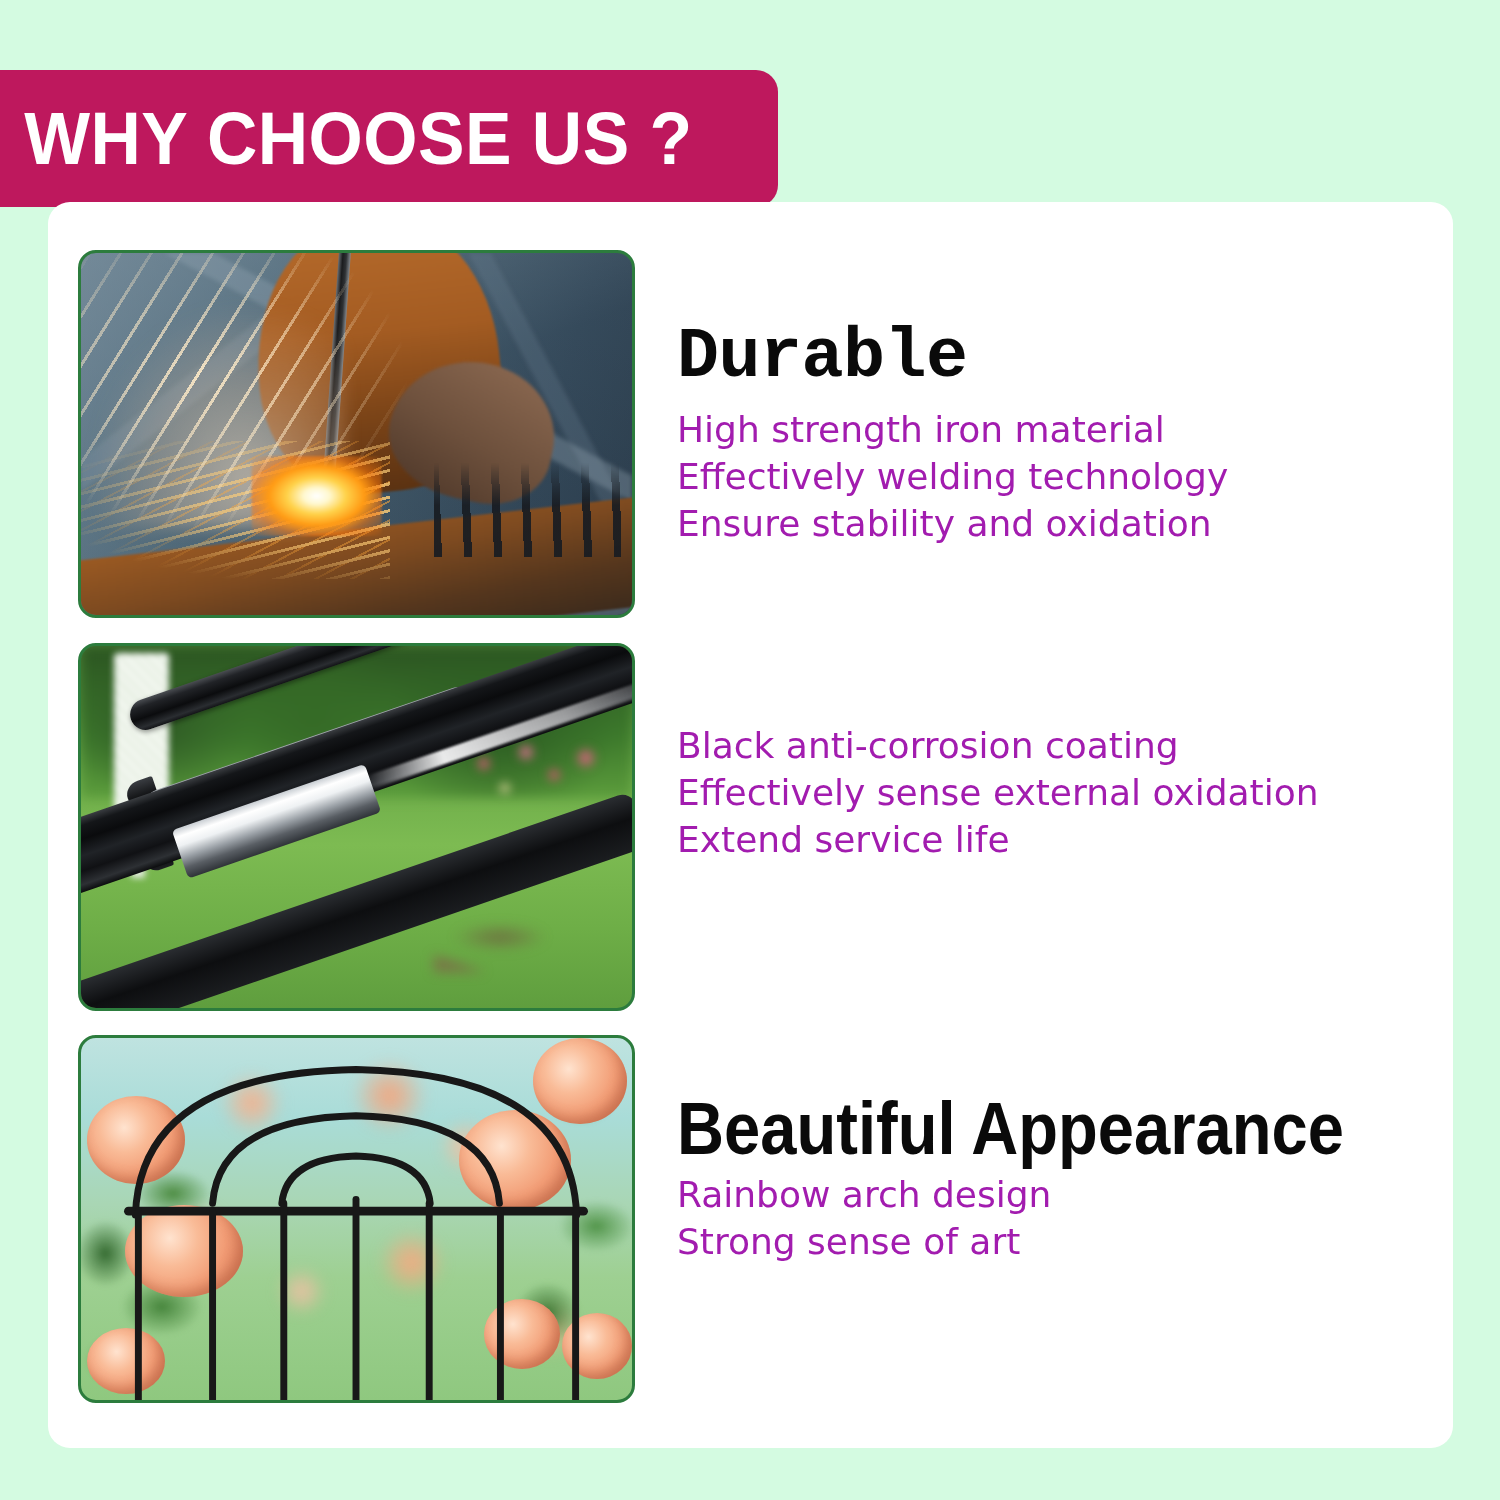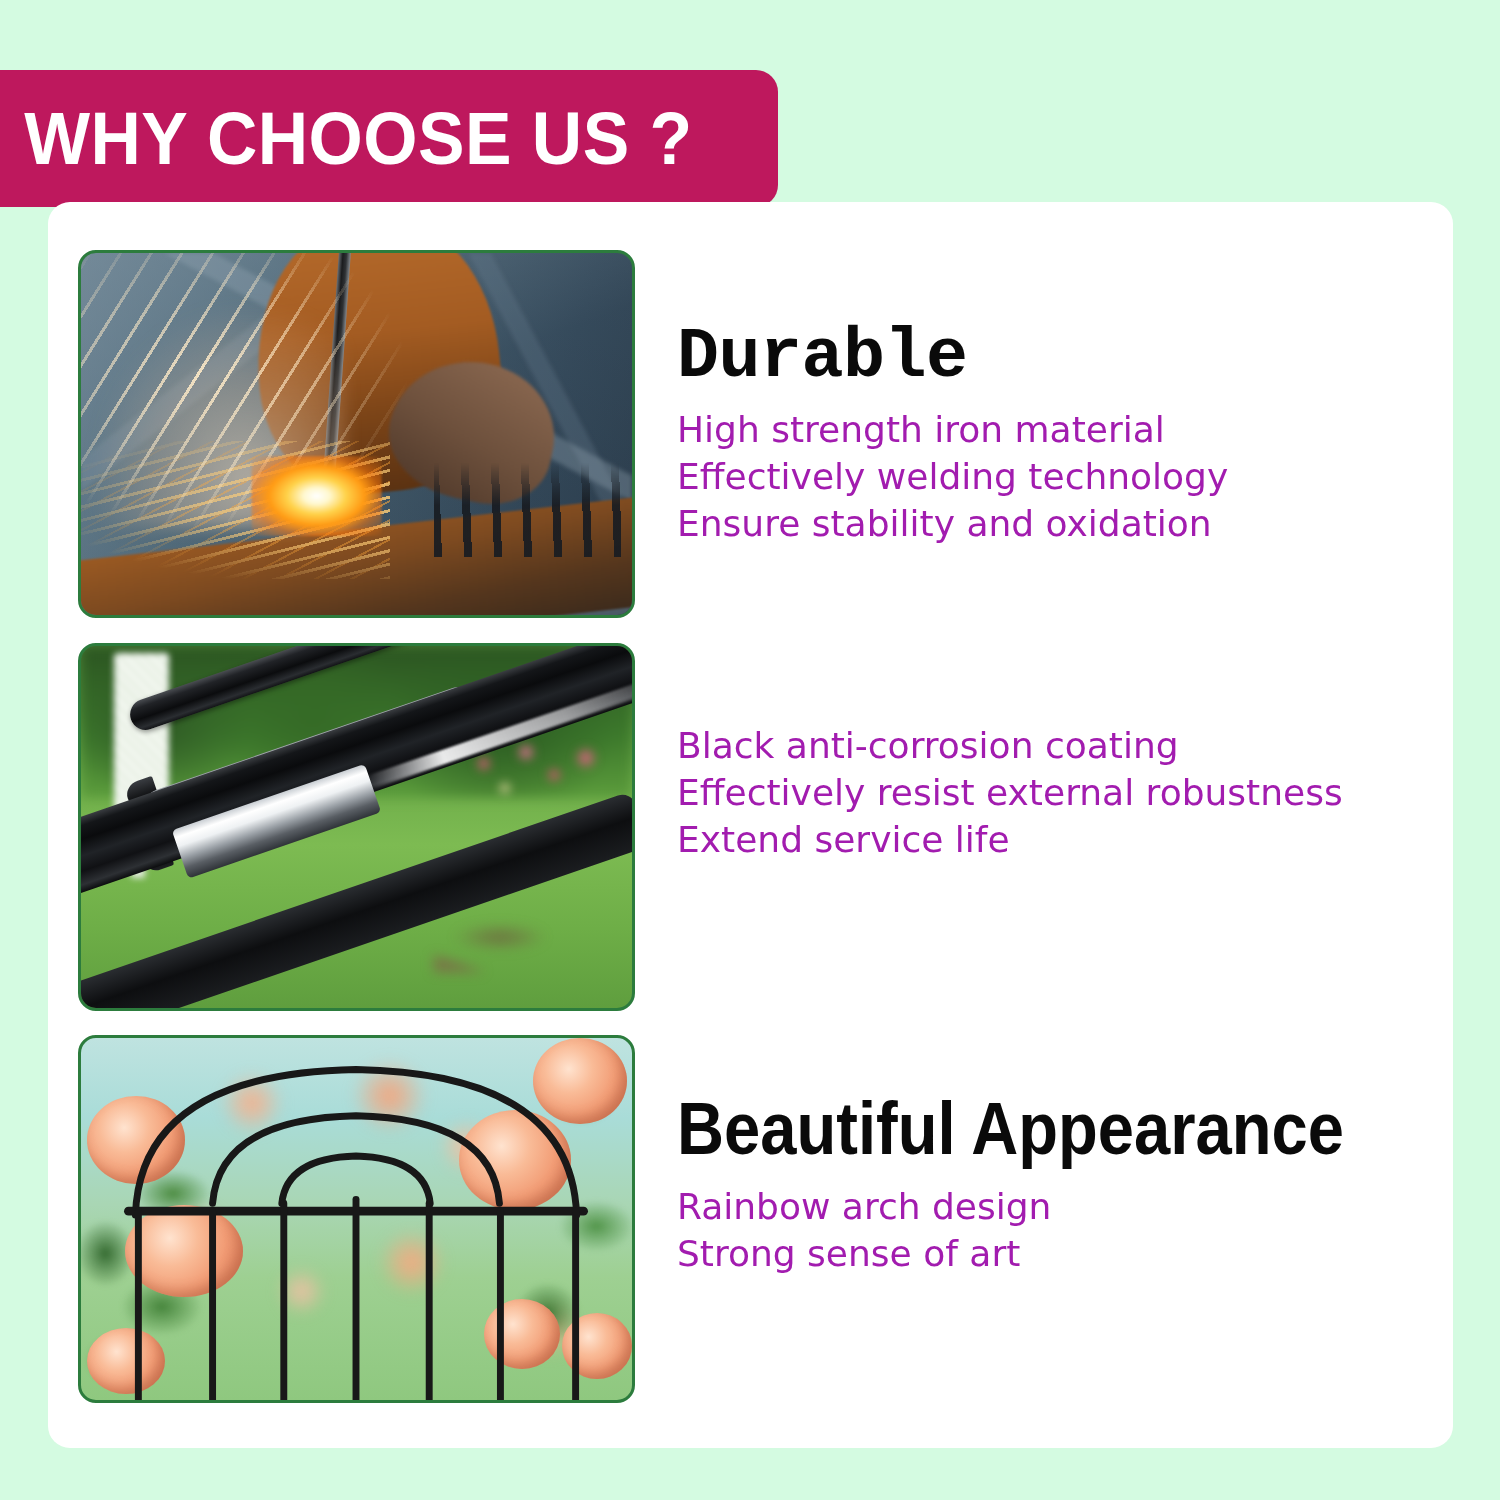--- a/index.html
+++ b/index.html
@@ -93,21 +93,21 @@
   }
 
   .feature-line {
     font-family: "DejaVu Sans", sans-serif;
     font-size: 36px;
     line-height: 47px;
     color: #a21caf;
     white-space: nowrap;
   }
   .feature-lines { margin-top: 11px; }
-  .row-2 .feature-lines { margin-top: 15px; }
+  .row-2 .feature-lines { margin-top: 3px; }
 
   
   
   
   .img-weld {
     background:
       linear-gradient(160deg, rgba(120,140,155,0.55) 0%, rgba(70,90,108,0.2) 45%, rgba(40,55,70,0.3) 100%),
       linear-gradient(105deg, #6d8695 0%, #55707f 28%, #3f5767 55%, #314657 80%, #2a3c4b 100%);
     position: relative;
   }
@@ -435,21 +435,21 @@
       <div class="tube tube-mid-cap"></div>
       <div class="tube tube-front"></div>
       <div class="tube tube-front-sleeve"></div>
       <div class="tube tube-front-gloss"></div>
       <div class="tube tube-bottom"></div>
     </div>
 
     <div class="feature-text">
       <div class="feature-lines">
         <div class="feature-line">Black anti-corrosion coating</div>
-        <div class="feature-line">Effectively resist external robustness</div>
+        <div class="feature-line">Effectively sense external oxidation</div>
         <div class="feature-line">Extend service life</div>
       </div>
     </div>
   </div>
 
   <div class="feature-row row-2">
 
     <div class="thumb img-fence">
       <div class="fence-bokeh"></div>
       <div class="fence-leaves-l"></div>

